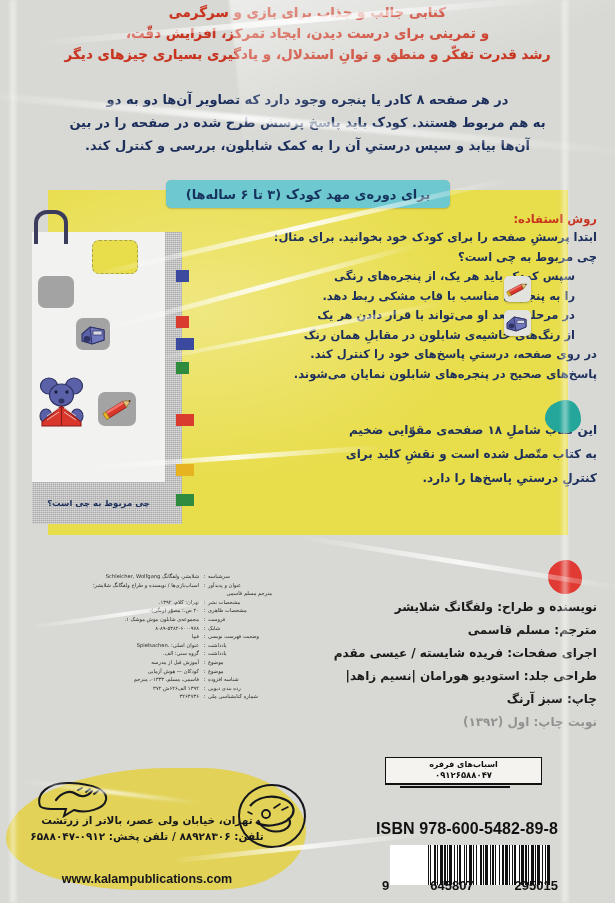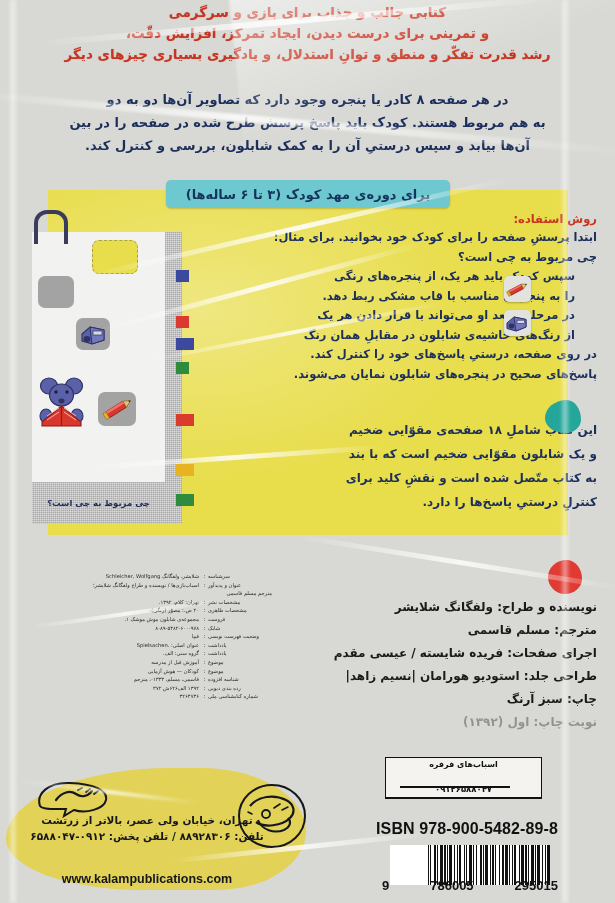--- a/index.html
+++ b/index.html
@@ -189,21 +189,21 @@
 
   
   .pricebox{
     position:absolute;left:385px;top:757px;width:155px;
     border:1.6px solid #111;background:#f4f3ef;z-index:12;
   }
   .pricebox .pb-top{
     padding:2px 4px 3px;border-bottom:1.6px solid #111;text-align:center;
   }
   .pricebox .pb-top .pb-name{font-size:8px;font-weight:bold;color:#111;}
-  .pricebox .pb-top .pb-phone{font-size:8.5px;font-weight:bold;color:#111;margin-top:15px;
+  .pricebox .pb-top .pb-phone{font-size:8.5px;font-weight:bold;color:#111;margin-top:1px;
     font-family:"DejaVu Sans",sans-serif;}
   .pricebox .pb-bot{padding:3px 4px;text-align:center;font-size:10px;font-weight:bold;color:#111;}
   .tick{position:absolute;left:400px;top:786px;width:110px;height:0;
     border-top:2px solid #111;z-index:12;}
 
   
   .isbn{
     position:absolute;left:352px;top:820px;width:230px;text-align:center;
     font-family:"Liberation Sans",sans-serif;font-size:16px;font-weight:bold;color:#111;
     letter-spacing:.1px;direction:ltr;z-index:12;
@@ -343,21 +343,20 @@
       <path d="M1 9 L8 3 L20 5.5 L20 13 L10 17 L1 14.5 Z" fill="#5b61a8" stroke="#2e3264" stroke-width="1"></path>
       <path d="M8 3 L20 5.5 L20 13 L10 17 Z" fill="#7278bd" stroke="#2e3264" stroke-width=".9"></path>
       <rect x="11" y="6.2" width="7.5" height="3.2" fill="#d8d8e4" stroke="#2e3264" stroke-width=".6"></rect>
       <ellipse cx="5.5" cy="12" rx="2.8" ry="2.4" fill="#2e3264"></ellipse>
     </g>
   </svg>
 </div>
 
 <div class="lower-yellow">
   <div>این کتاب شاملِ ۱۸ صفحه‌ی مقوّایی ضخیم</div>
-  <div>و یک شابلون مقوّایی ضخیم است که با بند</div>
   <div>به کتاب متّصل شده است و نقشِ کلید برای</div>
   <div>کنترلِ درستیِ پاسخ‌ها را دارد.</div>
 </div>
 
 <div class="blob blob-teal"></div>
 <div class="blob blob-red"></div>
 
 <div class="cip" id="cip-host">
     <div class="cip-row">
       <span class="cip-lbl">سرشناسه</span>
@@ -442,21 +441,21 @@
 </div>
 
 <div class="pricebox">
   <div class="pb-top">
     <div class="pb-name">اسباب‌های فرفره</div>
     <div class="pb-phone">۰۹۱۲۶۵۸۸۰۴۷</div>
   </div>
 </div>
 <div class="tick"></div>
 
-<div class="isbn">ISBN 978-900-5482-89-8</div>
+<div class="isbn">ISBN 978-600-5482-89-8</div>
 <div class="barcode" id="barcode-host">
     <i style="width: 3px; background: rgb(17, 17, 17);"></i>
     <i style="width: 1px; background: rgb(255, 255, 255);"></i>
     <i style="width: 1px; background: rgb(17, 17, 17);"></i>
     <i style="width: 2px; background: rgb(255, 255, 255);"></i>
     <i style="width: 1px; background: rgb(17, 17, 17);"></i>
     <i style="width: 2px; background: rgb(255, 255, 255);"></i>
     <i style="width: 3px; background: rgb(17, 17, 17);"></i>
     <i style="width: 1px; background: rgb(255, 255, 255);"></i>
     <i style="width: 1px; background: rgb(17, 17, 17);"></i>
@@ -523,21 +522,21 @@
     <i style="width: 1px; background: rgb(255, 255, 255);"></i>
     <i style="width: 2px; background: rgb(17, 17, 17);"></i>
     <i style="width: 3px; background: rgb(255, 255, 255);"></i>
     <i style="width: 1px; background: rgb(17, 17, 17);"></i>
     <i style="width: 1px; background: rgb(255, 255, 255);"></i>
     <i style="width: 1px; background: rgb(17, 17, 17);"></i>
     <i style="width: 2px; background: rgb(255, 255, 255);"></i>
   </div>
 <div class="barcode-digits">
   <span>9</span>
-  <span>786005</span>
+  <span>645807</span>
   <span>295015</span>
 </div>
 
 <div class="pub-blob"></div>
 <div class="logo-kalam">
   <svg viewBox="0 0 80 42" width="80" height="42">
     <path d="M6 30 C2 18, 14 6, 36 7 C60 8, 74 14, 72 24 C70 33, 52 38, 40 34 L30 40 L32 33 C20 33, 9 34, 6 30 Z" fill="none" stroke="#15171c" stroke-width="2"></path>
     <path d="M22 24 C28 16, 36 14, 42 18 C48 22, 54 20, 58 15" fill="none" stroke="#15171c" stroke-width="2.2" stroke-linecap="round"></path>
     <path d="M44 14 L48 12 M52 16 L56 13 M60 18 L64 15" stroke="#15171c" stroke-width="1.8" stroke-linecap="round"></path>
   </svg>

